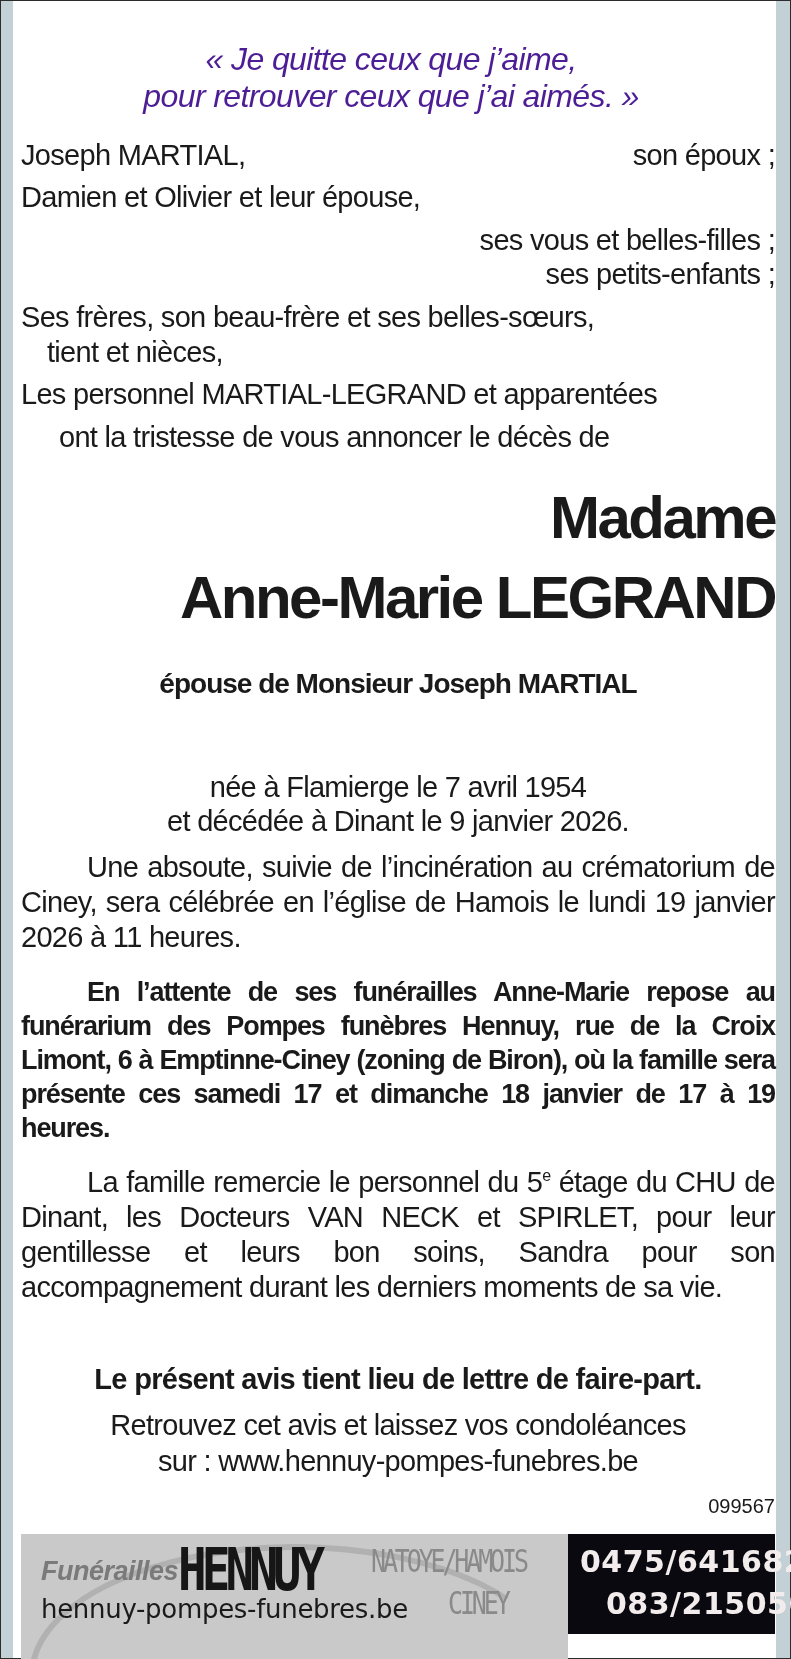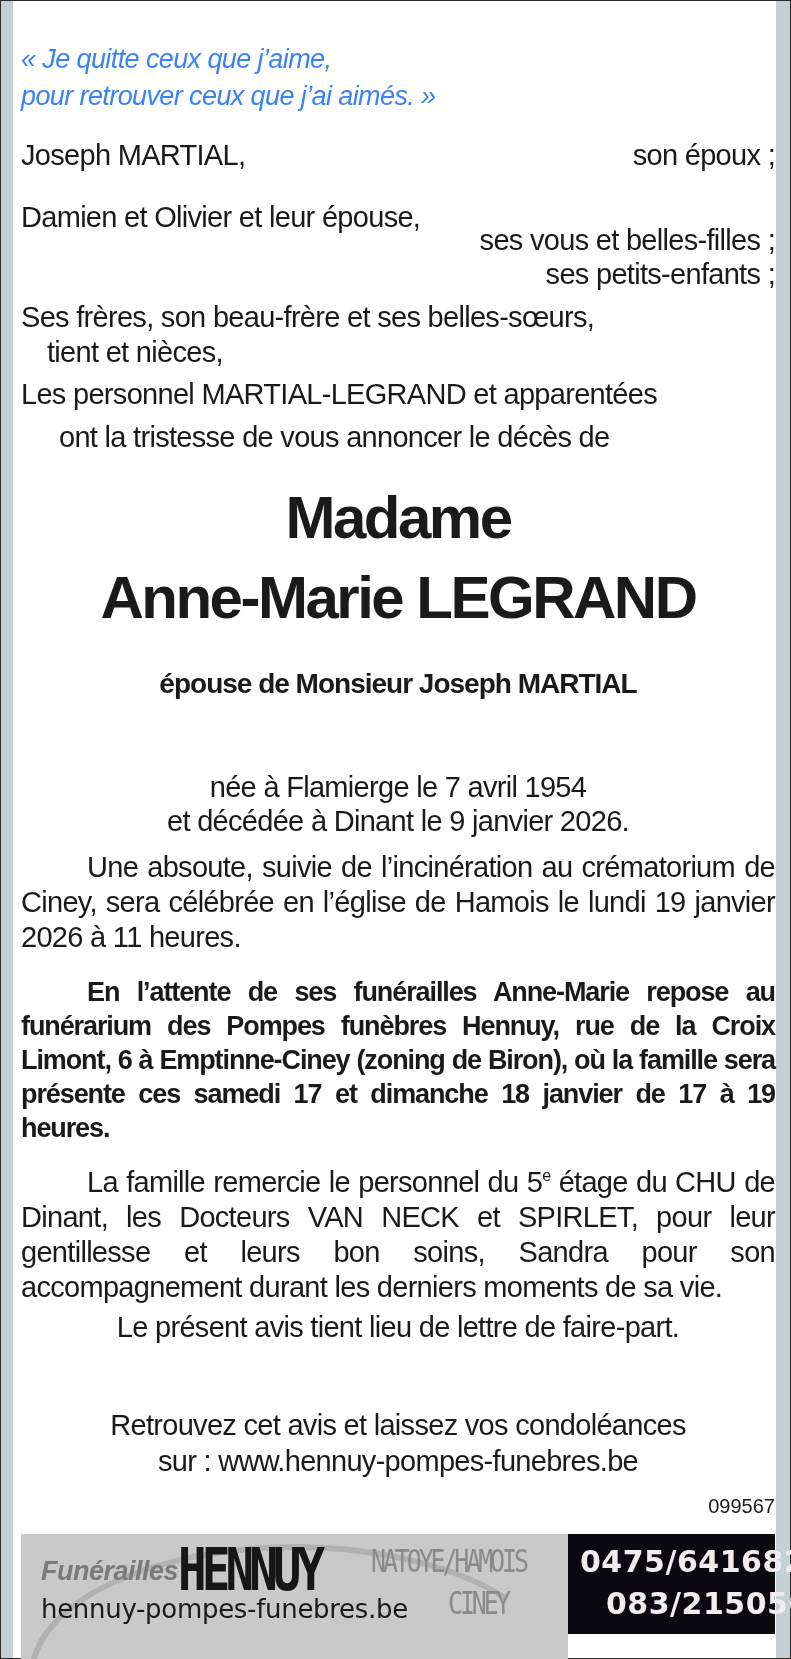--- a/index.html
+++ b/index.html
@@ -10,31 +10,31 @@
   }
   .strip-left { position: absolute; left: 0; top: 0; width: 12px; height: 100%; background: #c3d0d6; }
   .strip-right { position: absolute; right: 0; top: 0; width: 14px; height: 100%; background: #c3d0d6; }
   .content {
     position: absolute; left: 20px; top: 0; width: 754px;
     font-family: "DejaVu Sans", sans-serif; color: #1a1a1a;
   }
   .quote {
     position: absolute; left: 0; top: 40px; width: 740px;
     font-family: "Liberation Sans", sans-serif; font-style: italic;
-    font-size: 27px; line-height: 37px; letter-spacing: -0.6px; color: #3b82f6;
+    font-size: 32px; line-height: 37px; letter-spacing: -0.6px; color: #4c1d95; text-align: center;
   }
   .line {
     position: absolute; left: 0; width: 754px;
     font-family: "Liberation Sans", sans-serif;
     font-size: 29px; line-height: 36px; letter-spacing: -0.7px; white-space: nowrap;
   }
   .line .r { position: absolute; right: 0; top: 0; }
   .center { text-align: center; }
   .title {
-    position: absolute; left: 0; width: 754px; text-align: center;
+    position: absolute; left: 0; width: 754px; text-align: right;
     font-family: "Liberation Sans", sans-serif; font-weight: bold;
     font-size: 60px; line-height: 70px; letter-spacing: -2.5px; color: #1a1a1a;
   }
   .subtitle {
     position: absolute; left: 0; width: 754px; text-align: center;
     font-family: "Liberation Sans", sans-serif; font-weight: bold;
     font-size: 28px; line-height: 36px; letter-spacing: -1px;
   }
   .para {
     position: absolute; left: 0; width: 754px;
@@ -104,21 +104,21 @@
 
     <div class="quote">
       <div>« Je quitte ceux que j’aime,</div>
       <div>pour retrouver ceux que j’ai aimés. »</div>
     </div>
 
     <div class="line" style="top:136px;">
       <span>Joseph MARTIAL,</span>
       <span class="r">son époux ;</span>
     </div>
-    <div class="line" style="top:178px;margin-top:20px;">
+    <div class="line" style="top:178px;">
       <span>Damien et Olivier et leur épouse,</span>
     </div>
     <div class="line" style="top:221px;">
       <span class="r">ses vous et belles-filles ;</span>
     </div>
     <div class="line" style="top:255px;">
       <span class="r">ses petits-enfants ;</span>
     </div>
     <div class="line" style="top:298px;">
       <span>Ses frères, son beau-frère et ses belles-sœurs,</span>
@@ -143,21 +143,21 @@
     </div>
 
     <div class="para bold" style="top:974px;">
       <span class="indent"></span><span>En l’attente de ses funérailles Anne-Marie repose au funérarium des Pompes funèbres Hennuy, rue de la Croix Limont, 6 à Emptinne-Ciney (zoning de Biron), où la famille sera présente ces samedi 17 et dimanche 18 janvier de 17 à 19 heures.</span>
     </div>
 
     <div class="para" style="top:1164px;">
       <span class="indent"></span><span>La famille remercie le personnel du 5</span><sup>e</sup><span> étage du CHU de Dinant, les Docteurs VAN NECK et SPIRLET, pour leur gentillesse et leurs bon soins, Sandra pour son accompagnement durant les derniers moments de sa vie.</span>
     </div>
 
-    <div class="line center" style="top:1308px;">Le présent avis tient lieu de lettre de faire-part.</div>
+    <div class="line center" style="top:1360px;font-weight:bold;">Le présent avis tient lieu de lettre de faire-part.</div>
     <div class="line center" style="top:1406px;">Retrouvez cet avis et laissez vos condoléances</div>
     <div class="line center" style="top:1442px;">sur : www.hennuy-pompes-funebres.be</div>
 
     <div class="ref">099567</div>
   </div>
 
   <div class="banner">
     <div class="banner-left">
       <div class="banner-arc"></div>
       <div class="brand-fun">Funérailles</div>

